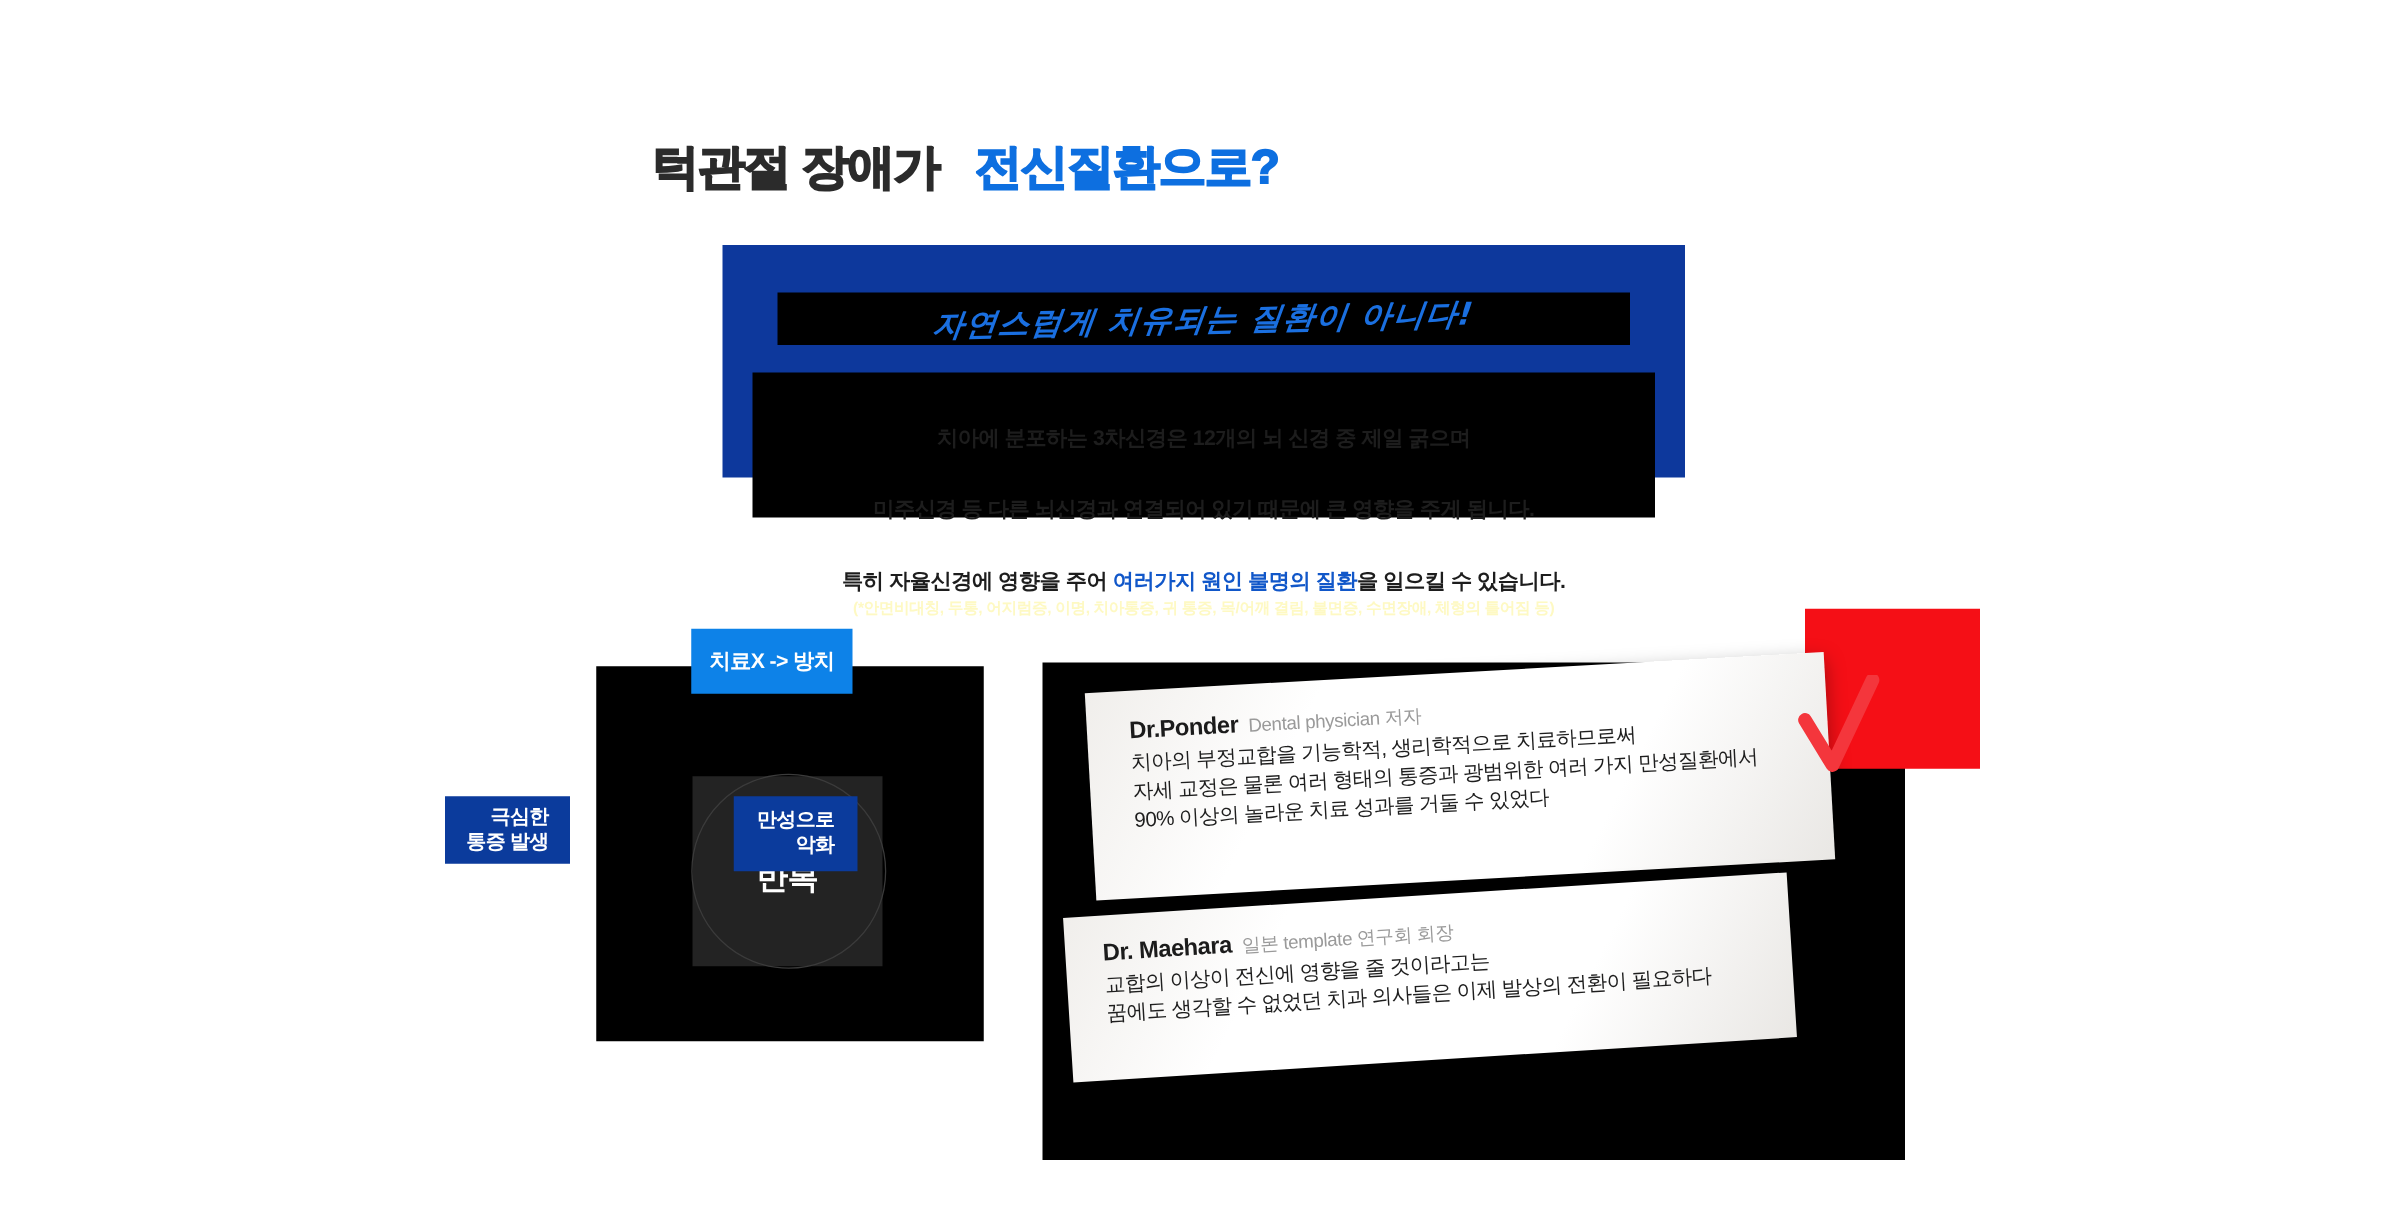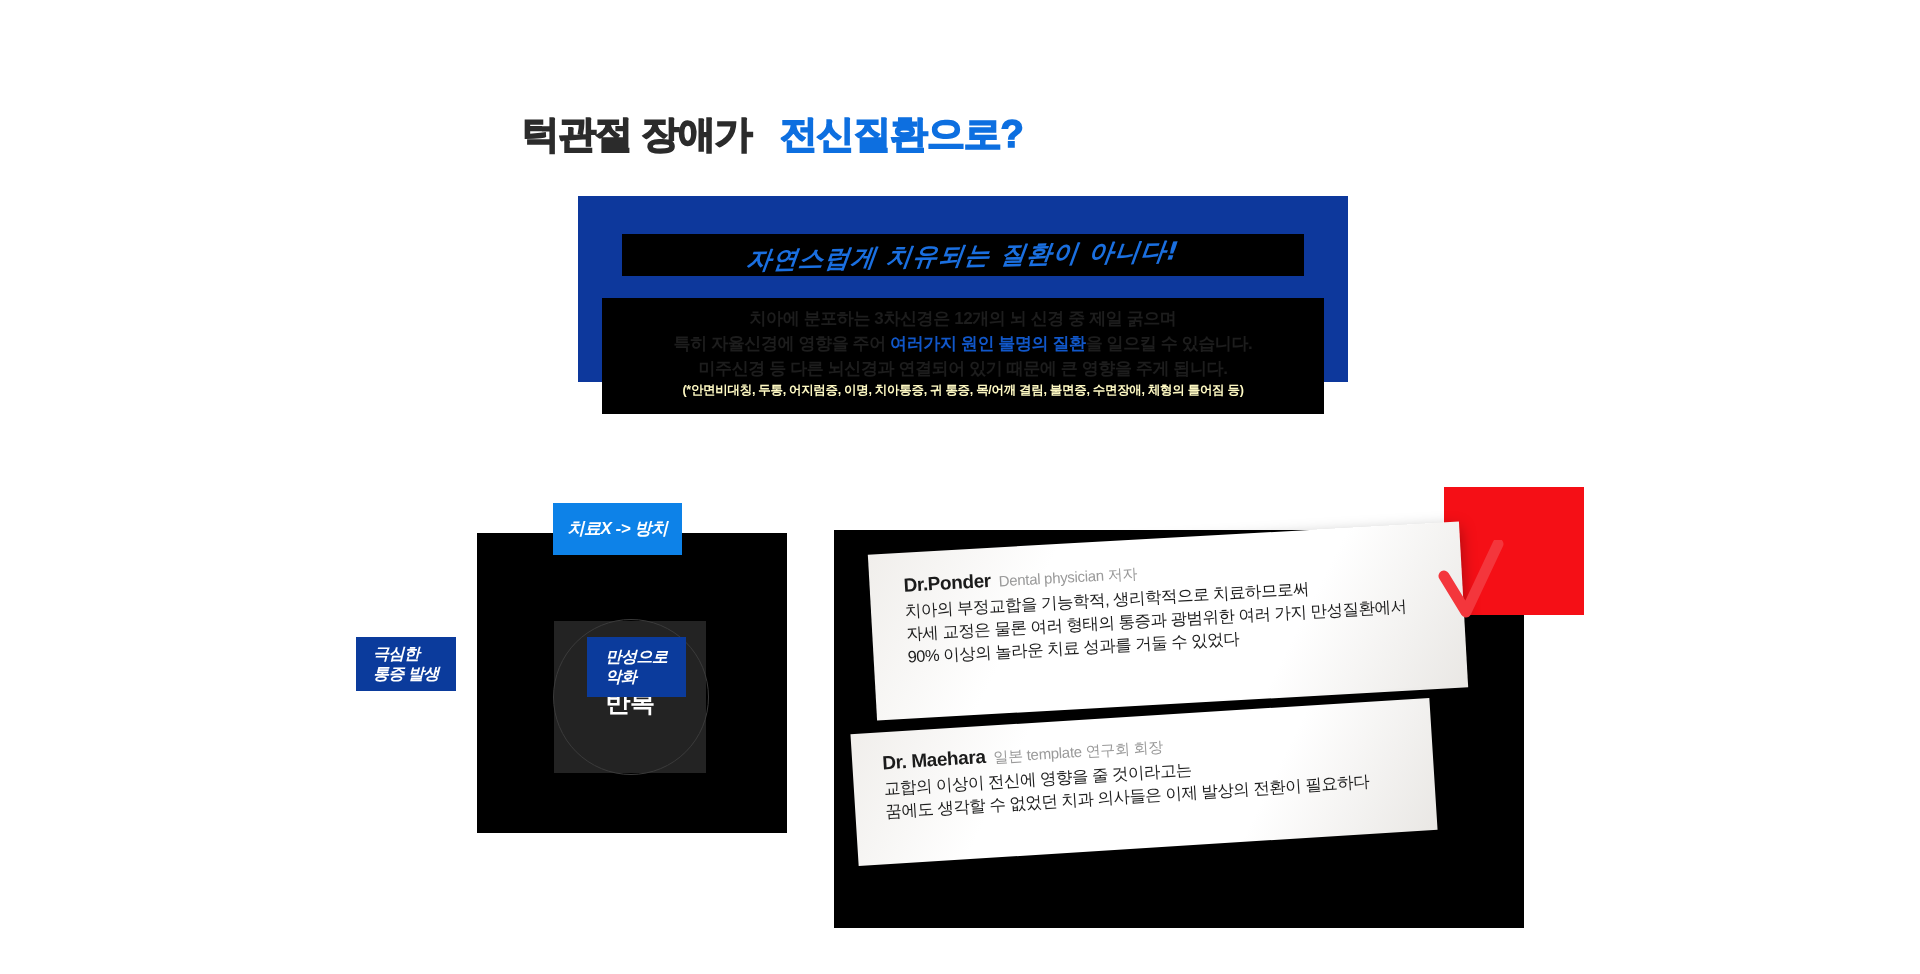--- a/index.html
+++ b/index.html
@@ -87,20 +87,21 @@
     padding: 0;
     text-align: center;
   }
   .bs-line {
     color: #1d1d1d;
     font-size: 17px;
     font-weight: 700;
     line-height: 25px;
     white-space: nowrap;
     letter-spacing: -0.4px;
+    margin-top: 32px;
   }
   .bs-line.l1 { padding-top: 8px; }
   .bs-line b { color: #1157c9; }
   .bs-note {
     color: #fef9c3;
     font-size: 12.5px;
     font-weight: 700;
     line-height: 18px;
     letter-spacing: -0.3px;
     white-space: nowrap;
@@ -159,26 +160,25 @@
     font-size: 25px;
     font-weight: 700;
     letter-spacing: -0.6px;
   }
 
   .tag {
     position: absolute;
     display: flex;
     align-items: center;
     justify-content: center;
-    text-align: left;
+    text-align: right;
     color: #ffffff;
     font-weight: 800;
     letter-spacing: -0.5px;
     line-height: 1.28;
-    font-style: italic;
   }
   .tag-top {
     left: 76px;
     top: -30px;
     width: 129px;
     height: 52px;
     background: #0d82e8;
     font-size: 17px;
   }
   .tag-left {
@@ -300,24 +300,24 @@
   </div>
 
   <div class="blue-panel">
 
     <div class="hand-strip">
       <span class="hand-text">자연스럽게 치유되는 질환이 아니다!</span>
     </div>
 
     <div class="black-strip">
       <div class="bs-line l1">치아에 분포하는 3차신경은 12개의 뇌 신경 중 제일 굵으며</div>
+      <div class="bs-line">미주신경 등 다른 뇌신경과 연결되어 있기 때문에 큰 영향을 주게 됩니다.</div>
       <div class="bs-line">
         <span>특히 자율신경에 영향을 주어 </span><b>여러가지 원인 불명의 질환</b><span>을 일으킬 수 있습니다.</span>
       </div>
-      <div class="bs-line">미주신경 등 다른 뇌신경과 연결되어 있기 때문에 큰 영향을 주게 됩니다.</div>
       <div class="bs-note">(*안면비대칭, 두통, 어지럼증, 이명, 치아통증, 귀 통증, 목/어깨 결림, 불면증, 수면장애, 체형의 틀어짐 등)</div>
     </div>
   </div>
 
   <div class="diagram">
     <div class="diagram-bg"></div>
     <div class="diagram-core"></div>
     <div class="diagram-circle"></div>
 
     <div class="core-label">

